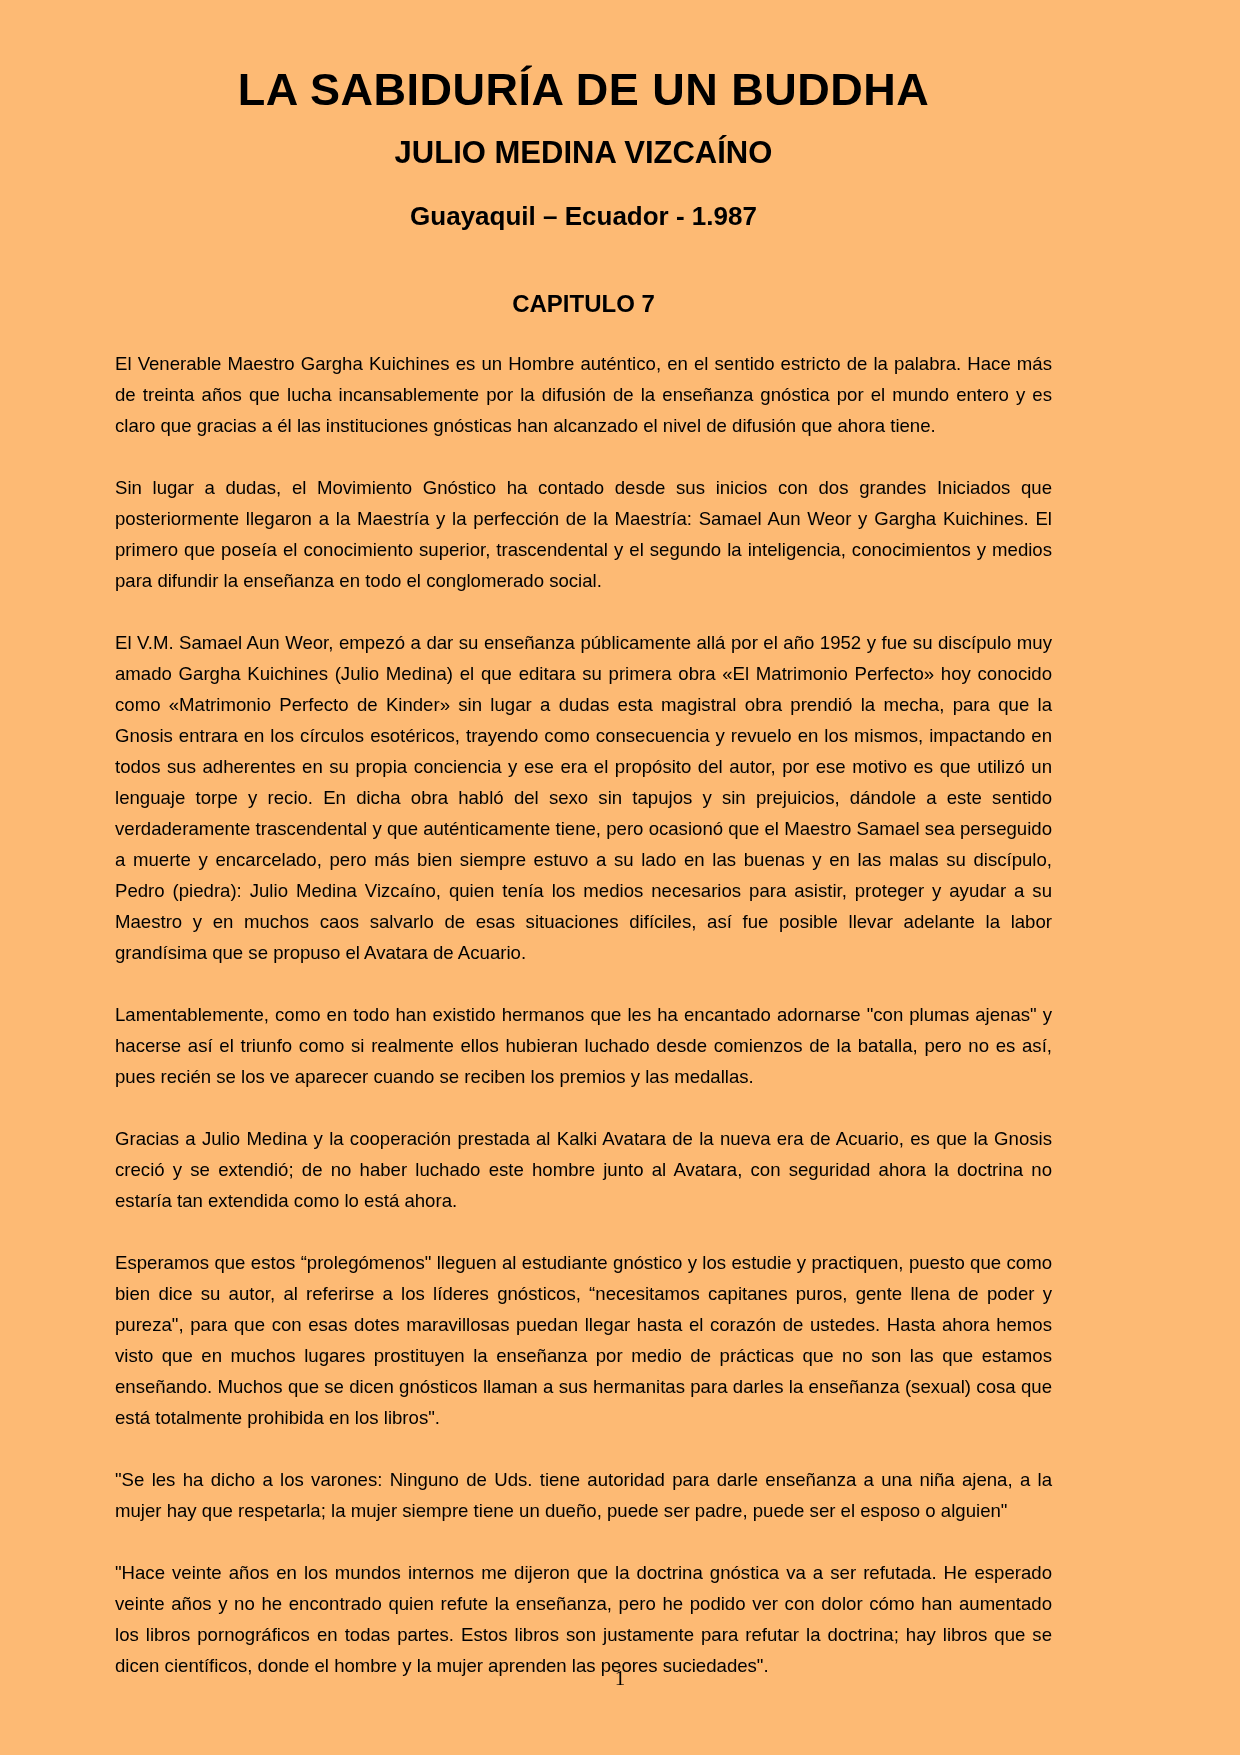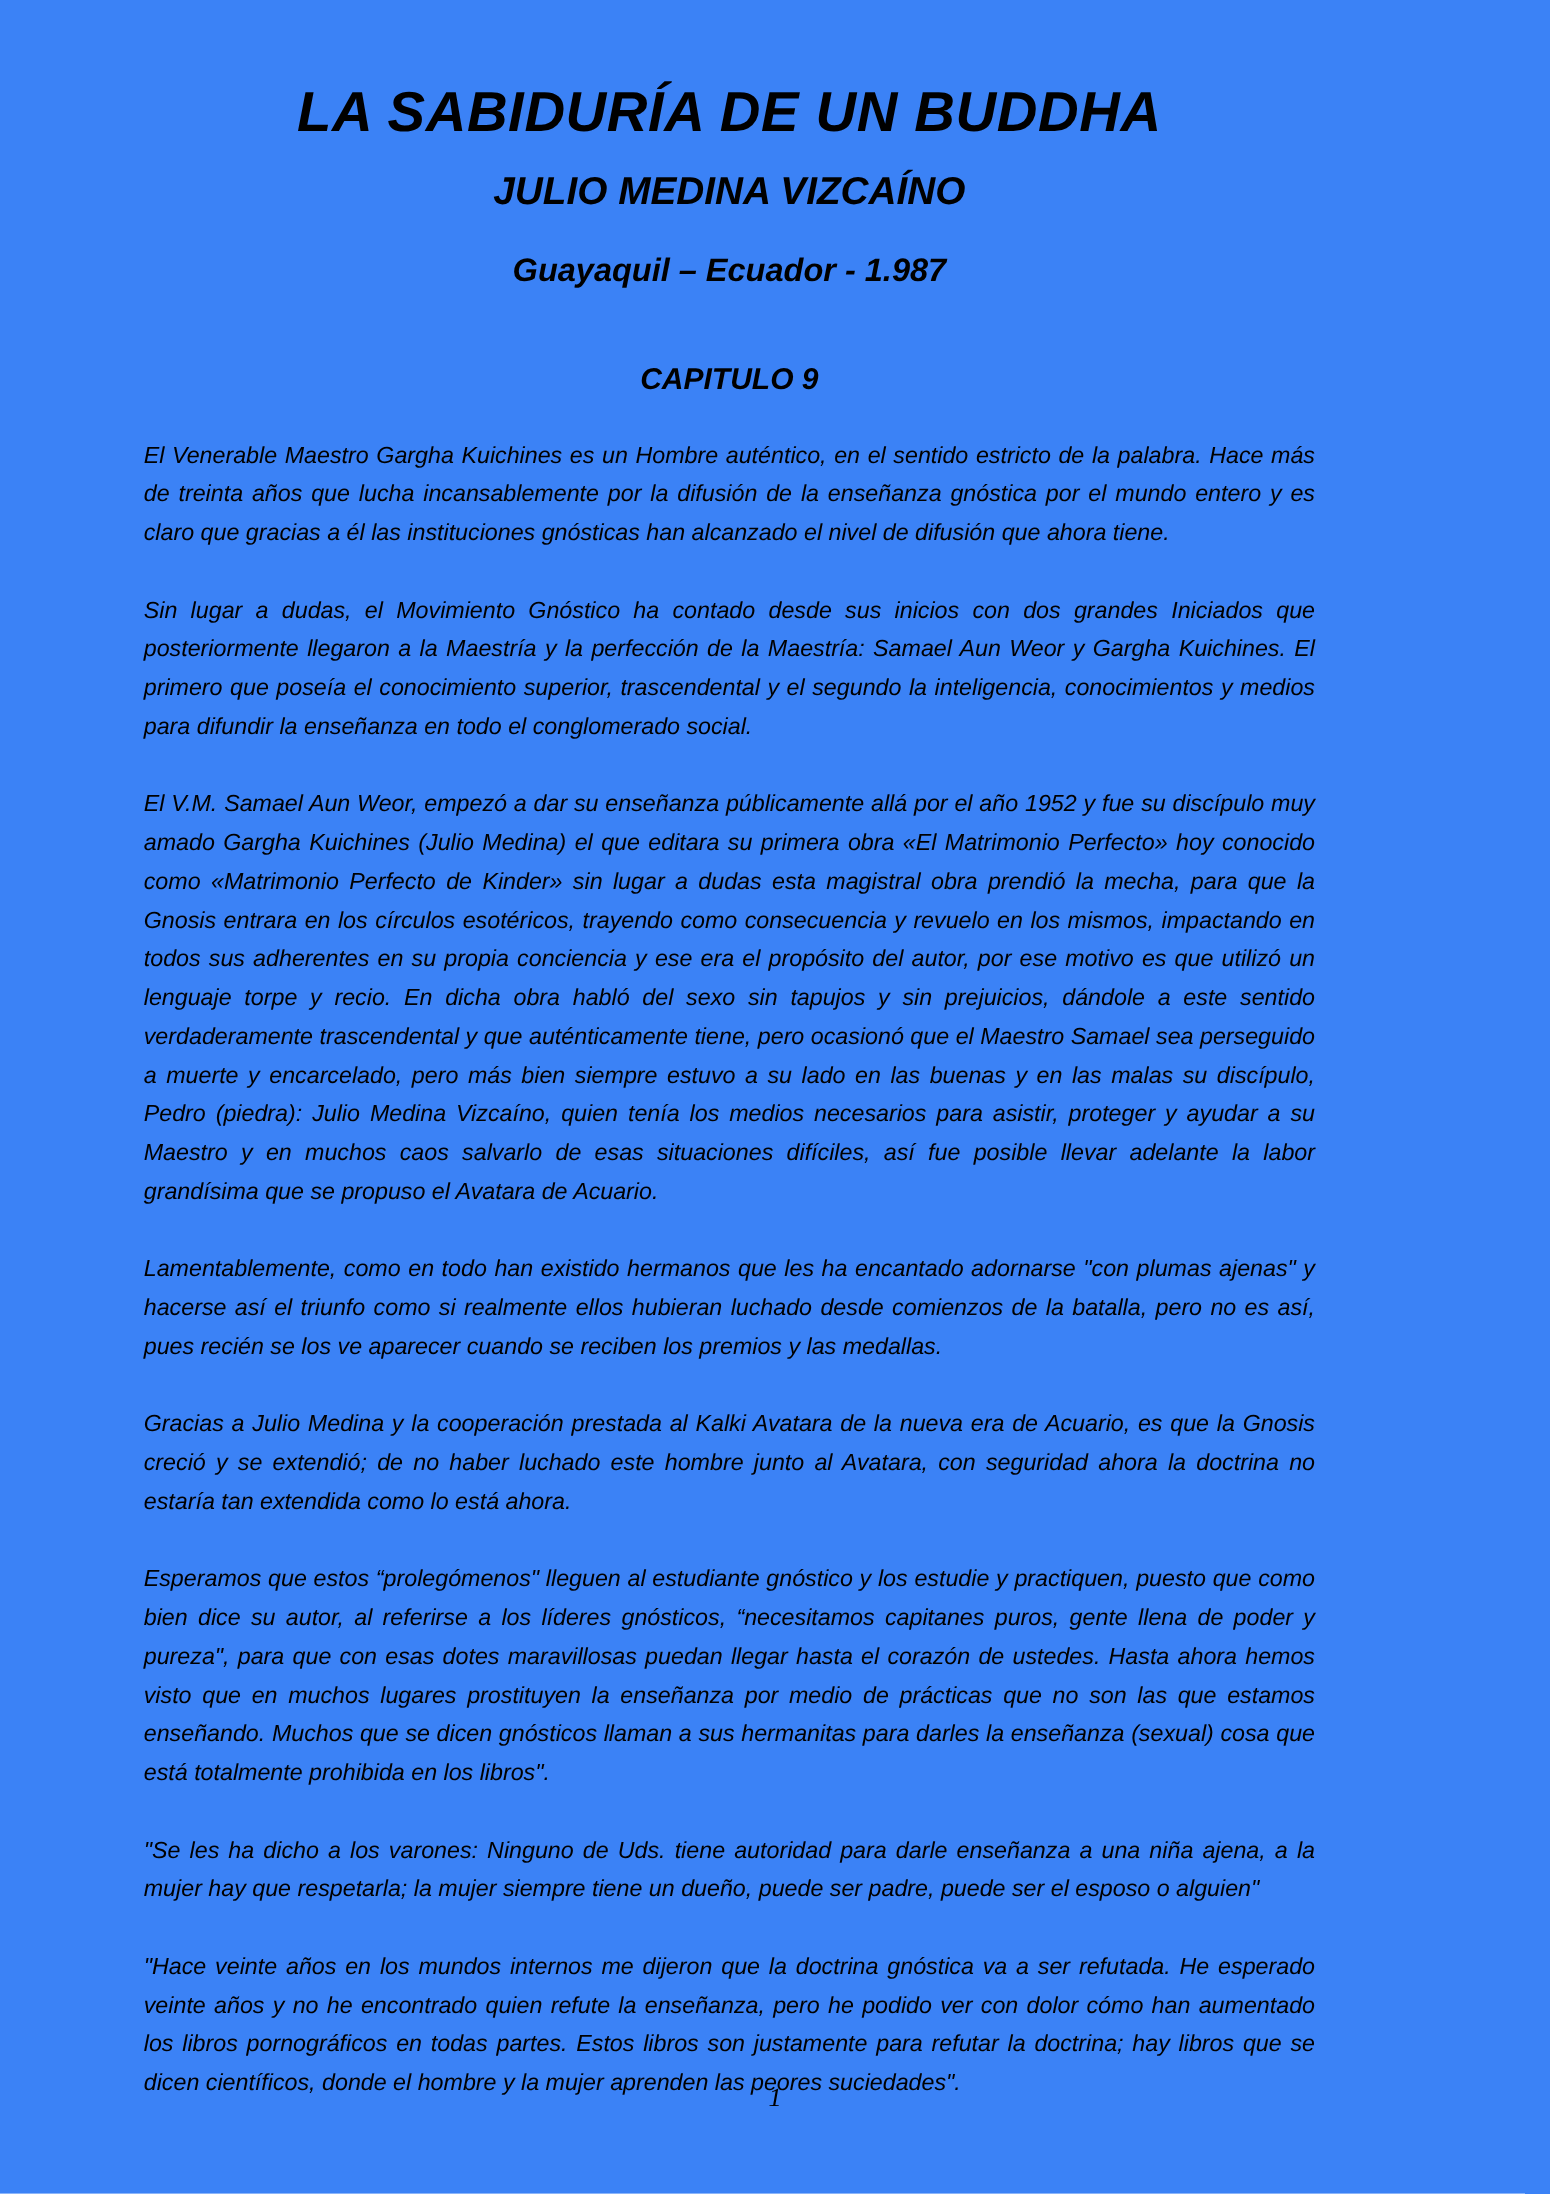--- a/index.html
+++ b/index.html
@@ -5,27 +5,26 @@
   html, body {
     margin: 0;
     padding: 0;
     background: #ffffff;
   }
   .page {
     position: relative;
     width: 1240px;
     height: 1755px;
     margin: 0 auto;
-    background: #3b82f6;
+    background: #fdba74;
     color: #000000;
     font-family: "Liberation Sans", "DejaVu Sans", sans-serif;
     box-sizing: border-box;
     padding: 64px 188px 0 115px;
     overflow: hidden;
-    font-style: italic;
   }
   .doc-title {
     margin: 0;
     text-align: center;
     font-size: 45px;
     font-weight: bold;
     line-height: 1.15;
     letter-spacing: 0.5px;
   }
   .author-block {
@@ -87,21 +86,21 @@
     <h1 class="doc-title">LA SABIDURÍA DE UN BUDDHA</h1>
 
     <div class="author-block">
       <p class="author-line-1">JULIO MEDINA VIZCAÍNO</p>
     </div>
 
     <p class="place-date">Guayaquil – Ecuador - 1.987</p>
   </header>
 
   <div class="chapter-heading">
-    <div>CAPITULO 9</div>
+    <div>CAPITULO 7</div>
   </div>
 
   <main class="body-text">
     <p>El Venerable Maestro Gargha Kuichines es un Hombre auténtico, en el sentido estricto de la palabra. Hace más de treinta años que lucha incansablemente por la difusión de la enseñanza gnóstica por el mundo entero y es claro que gracias a él las instituciones gnósticas han alcanzado el nivel de difusión que ahora tiene.</p>
     <p>Sin lugar a dudas, el Movimiento Gnóstico ha contado desde sus inicios con dos grandes Iniciados que posteriormente llegaron a la Maestría y la perfección de la Maestría: Samael Aun Weor y Gargha Kuichines. El primero que poseía el conocimiento superior, trascendental y el segundo la inteligencia, conocimientos y medios para difundir la enseñanza en todo el conglomerado social.</p>
     <p>El V.M. Samael Aun Weor, empezó a dar su enseñanza públicamente allá por el año 1952 y fue su discípulo muy amado Gargha Kuichines (Julio Medina) el que editara su primera obra «El Matrimonio Perfecto» hoy conocido como «Matrimonio Perfecto de Kinder» sin lugar a dudas esta magistral obra prendió la mecha, para que la Gnosis entrara en los círculos esotéricos, trayendo como consecuencia y revuelo en los mismos, impactando en todos sus adherentes en su propia conciencia y ese era el propósito del autor, por ese motivo es que utilizó un lenguaje torpe y recio. En dicha obra habló del sexo sin tapujos y sin prejuicios, dándole a este sentido verdaderamente trascendental y que auténticamente tiene, pero ocasionó que el Maestro Samael sea perseguido a muerte y encarcelado, pero más bien siempre estuvo a su lado en las buenas y en las malas su discípulo, Pedro (piedra): Julio Medina Vizcaíno, quien tenía los medios necesarios para asistir, proteger y ayudar a su Maestro y en muchos caos salvarlo de esas situaciones difíciles, así fue posible llevar adelante la labor grandísima que se propuso el Avatara de Acuario.</p>
     <p>Lamentablemente, como en todo han existido hermanos que les ha encantado adornarse "con plumas ajenas" y hacerse así el triunfo como si realmente ellos hubieran luchado desde comienzos de la batalla, pero no es así, pues recién se los ve aparecer cuando se reciben los premios y las medallas.</p>
     <p>Gracias a Julio Medina y la cooperación prestada al Kalki Avatara de la nueva era de Acuario, es que la Gnosis creció y se extendió; de no haber luchado este hombre junto al Avatara, con seguridad ahora la doctrina no estaría tan extendida como lo está ahora.</p>
     <p>Esperamos que estos “prolegómenos" lleguen al estudiante gnóstico y los estudie y practiquen, puesto que como bien dice su autor, al referirse a los líderes gnósticos, “necesitamos capitanes puros, gente llena de poder y pureza", para que con esas dotes maravillosas puedan llegar hasta el corazón de ustedes. Hasta ahora hemos visto que en muchos lugares prostituyen la enseñanza por medio de prácticas que no son las que estamos enseñando. Muchos que se dicen gnósticos llaman a sus hermanitas para darles la enseñanza (sexual) cosa que está totalmente prohibida en los libros".</p>
     <p>"Se les ha dicho a los varones: Ninguno de Uds. tiene autoridad para darle enseñanza a una niña ajena, a la mujer hay que respetarla; la mujer siempre tiene un dueño, puede ser padre, puede ser el esposo o alguien"</p>

